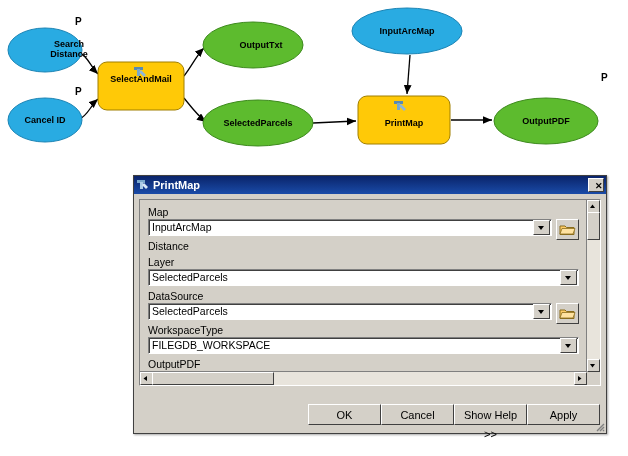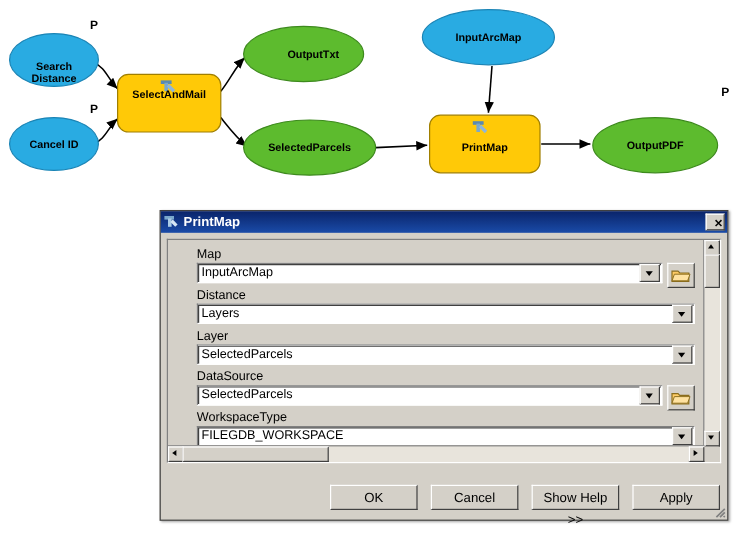--- a/index.html
+++ b/index.html
@@ -112,21 +112,20 @@
     border-bottom-color: #ffffff;
     overflow: hidden;
   }
   .params-inner {
     position: absolute;
     left: 0; top: 0;
     right: 13px;
     bottom: 13px;
     padding: 6px 8px 0 8px;
     box-sizing: border-box;
-    margin-left: 16px;
   }
   .field-group {
     margin-bottom: 4px;
   }
   .field-label {
     font-size: 10.5px;
     color: #000000;
     margin-bottom: 1px;
     line-height: 12px;
   }
@@ -236,21 +235,21 @@
     cursor: pointer;
   }
   .vscroll .scroll-thumb { left: 0; top: 12px; width: 11px; height: 26px; }
   .hscroll .scroll-thumb { top: 0; left: 12px; height: 11px; width: 120px; }
 
   .dialog-buttons {
     position: absolute;
     right: 6px;
     bottom: 8px;
     display: flex;
-    gap: 11px;
+    gap: 0;
   }
   .dlg-btn {
     width: 73px;
     height: 21px;
     background: #d4d0c8;
     border: 1px solid #ffffff;
     border-right-color: #404040;
     border-bottom-color: #404040;
     font-size: 11px;
     color: #000000;
@@ -306,21 +305,21 @@
     <rect x="358" y="96" width="92" height="48" rx="9" ry="9" fill="#FFC907" stroke="#a07f00" stroke-width="1"></rect>
     <g>
       <rect x="394" y="101" width="9" height="3" fill="#5a8ab0"></rect>
       <rect x="397" y="103" width="3" height="7" fill="#7aa8cc"></rect>
       <path d="M401,104 L406,109 L404,111 L399,106 z" fill="#8fb6d8"></path>
     </g>
 
     <ellipse cx="546" cy="121" rx="52" ry="23" fill="#5DBB2E" stroke="#3d8a1d" stroke-width="1"></ellipse>
   </svg>
 
-  <div class="node-label" style="left:8px; top:50px; width:74px;">Search<br>Distance</div>
+  <div class="node-label" style="left:8px; top:39px; width:74px;padding-left:24px;">Search<br>Distance</div>
   <div class="node-label" style="left:8px; top:115px; width:74px;">Cancel ID</div>
   <div class="node-label" style="left:98px; top:74px; width:86px;">SelectAndMail</div>
   <div class="node-label" style="left:203px; top:40px; width:116px;">OutputTxt</div>
   <div class="node-label" style="left:203px; top:118px; width:110px;">SelectedParcels</div>
   <div class="node-label" style="left:352px; top:26px; width:110px;">InputArcMap</div>
   <div class="node-label" style="left:358px; top:118px; width:92px;">PrintMap</div>
   <div class="node-label" style="left:494px; top:116px; width:104px;">OutputPDF</div>
 
   <div class="p-marker" style="left:75px; top:16px;">P</div>
   <div class="p-marker" style="left:75px; top:86px;">P</div>
@@ -355,26 +354,20 @@
               <svg class="folder-glyph" width="17" height="13" viewBox="0 0 17 13">
                 <path d="M1,3 L6,3 L7.5,4.5 L15,4.5 L15,11.5 L1,11.5 z" fill="#ffcc66" stroke="#8a6d1d" stroke-width="1"></path>
                 <path d="M3,5.5 L16,5.5 L14,11 L1,11 z" fill="#ffe2a0" stroke="#8a6d1d" stroke-width="0.8"></path>
               </svg>
             </div>
           </div>
         </div>
 
         <div class="field-group">
           <div class="field-label">Distance</div>
-          <div class="field-row">
-            <div class="combo">
-              <span class="combo-value">Layers</span>
-              <span class="combo-arrow"></span>
-            </div>
-          </div>
         </div>
 
         <div class="field-group">
           <div class="field-label">Layer</div>
           <div class="field-row">
             <div class="combo">
               <span class="combo-value">SelectedParcels</span>
               <span class="combo-arrow"></span>
             </div>
           </div>

